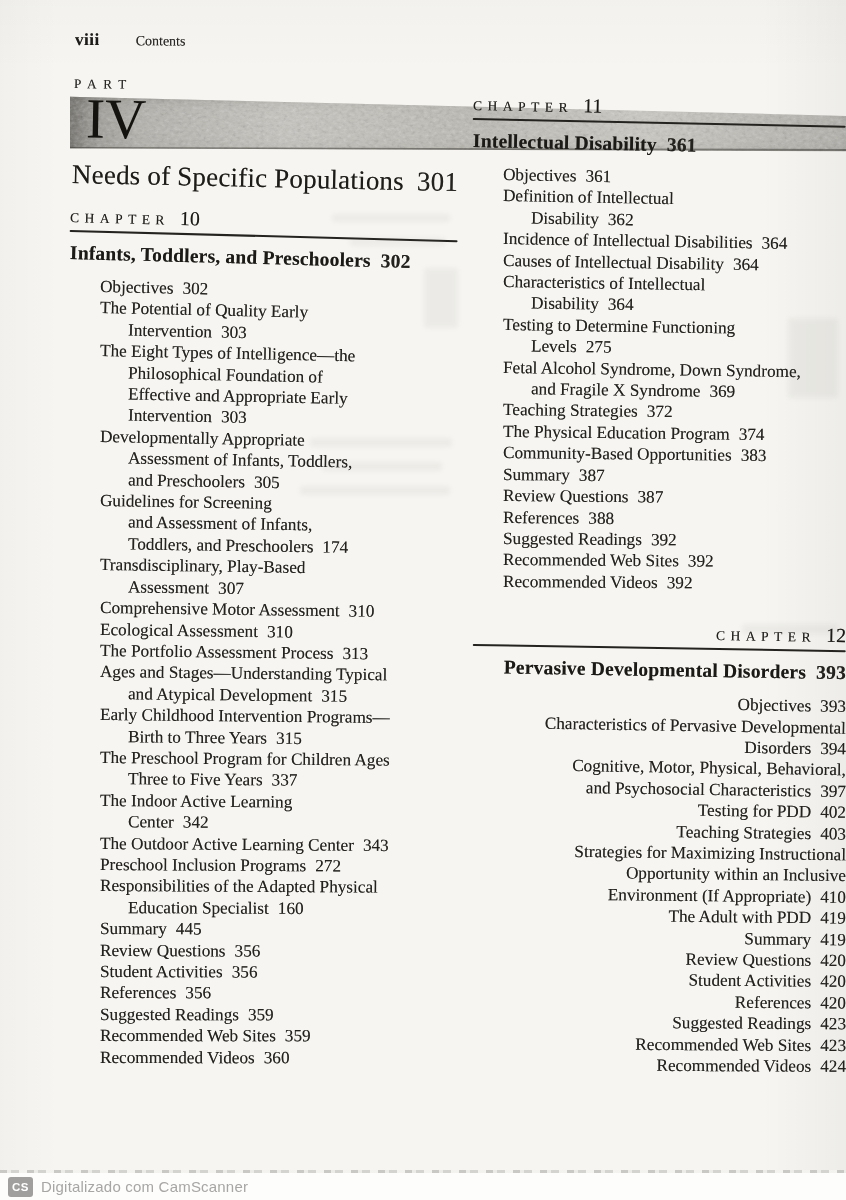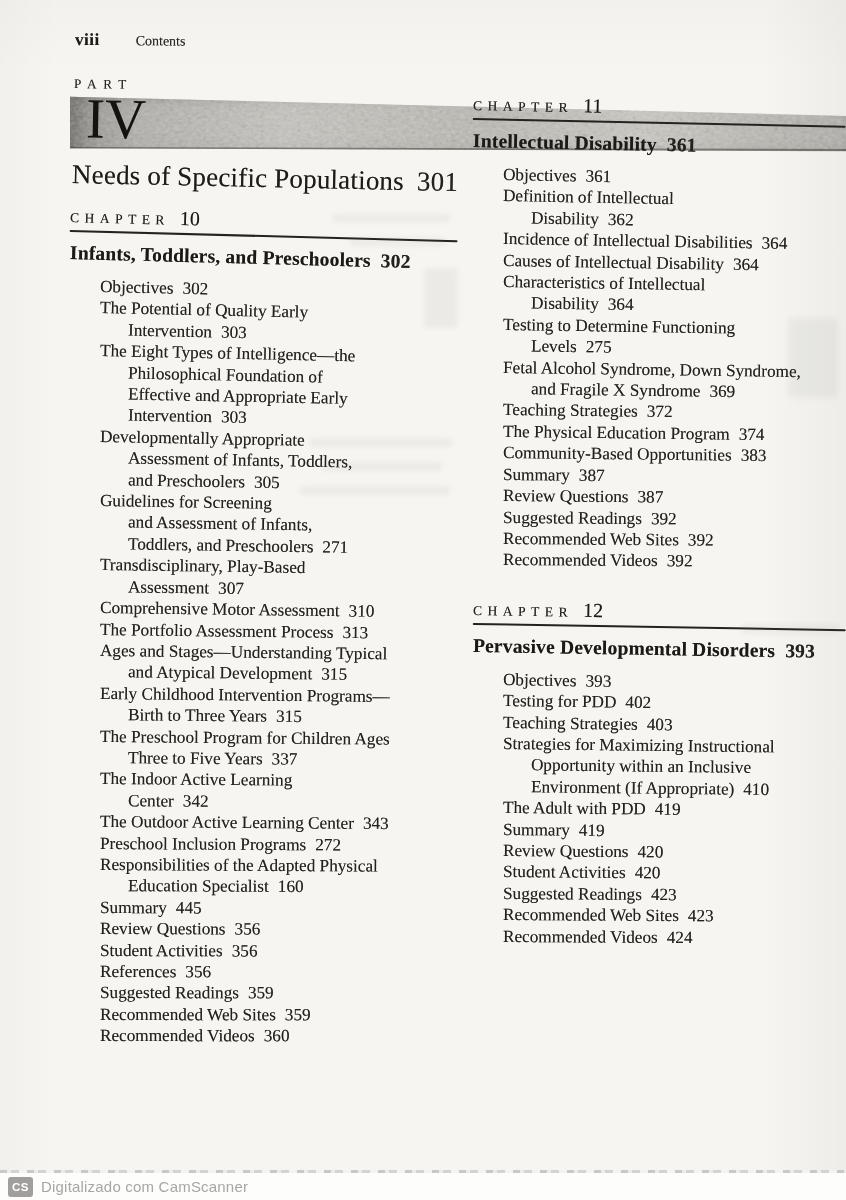--- a/index.html
+++ b/index.html
@@ -30,21 +30,21 @@
   .band-noise{position:absolute;inset:0;width:100%;height:100%;}
   .band-edge{position:absolute;left:0;right:0;bottom:5%;height:2px;background:rgba(56,54,48,.5);transform:rotate(.15deg);}
   .part-number{position:absolute;top:90px;left:86px;font-size:57px;line-height:1;color:#14130f;transform:rotate(1deg);z-index:2;}
   .part-title{position:absolute;top:159px;left:72px;margin:0;font-size:27px;font-weight:400;white-space:nowrap;color:#1d1c19;transform:rotate(1.2deg);transform-origin:0 50%;letter-spacing:.2px;}
   .part-title .pagenum{margin-left:13px;}
   
   .col{position:absolute;}
   .col-left{top:204px;left:70px;width:388px;}
   .col-right{top:92px;left:473px;width:373px;}
   
-  .chapter + .chapter{margin-top:26px;}
+  .chapter + .chapter{margin-top:26px;text-align:right;}
   .ch-head{transform-origin:0 50%;}
   .ch-head-line{white-space:nowrap;}
   .ch-label{font-size:13.5px;letter-spacing:5.5px;color:#201f1c;}
   .ch-num{font-size:20px;margin-left:10px;color:#1b1a17;}
   .ch-rule{height:2px;background:#24231f;margin-top:3px;border-radius:1px;}
   .ch-title{margin:10px 0 0 0;font-size:19.5px;font-weight:700;white-space:nowrap;color:#1b1a17;transform-origin:0 50%;letter-spacing:.2px;}
   .ch-title .pagenum{margin-left:10px;font-weight:700;}
   .entries{margin-top:12px;}
   .toc-line{font-size:17.2px;line-height:21.4px;white-space:nowrap;transform-origin:0 60%;}
   .toc-entry{padding-left:30px;}
@@ -114,28 +114,31 @@
               <div class="toc-line wrap" style="transform: rotate(1.09deg);">Intervention<span class="pagenum">303</span></div>
             </div>
             <div class="toc-entry">
               <div class="toc-line" style="transform: rotate(1.05deg);">Developmentally Appropriate</div>
               <div class="toc-line wrap" style="transform: rotate(1.02deg);">Assessment of Infants, Toddlers,</div>
               <div class="toc-line wrap" style="transform: rotate(0.98deg);">and Preschoolers<span class="pagenum">305</span></div>
             </div>
             <div class="toc-entry">
               <div class="toc-line" style="transform: rotate(0.95deg);">Guidelines for Screening</div>
               <div class="toc-line wrap" style="transform: rotate(0.92deg);">and Assessment of Infants,</div>
-              <div class="toc-line wrap" style="transform: rotate(0.88deg);">Toddlers, and Preschoolers<span class="pagenum">271</span></div>
+              <div class="toc-line wrap" style="transform: rotate(0.88deg);">Toddlers, and Preschoolers<span class="pagenum">174</span></div>
             </div>
             <div class="toc-entry">
               <div class="toc-line" style="transform: rotate(0.84deg);">Transdisciplinary, Play-Based</div>
               <div class="toc-line wrap" style="transform: rotate(0.81deg);">Assessment<span class="pagenum">307</span></div>
             </div>
             <div class="toc-entry">
               <div class="toc-line" style="transform: rotate(0.78deg);">Comprehensive Motor Assessment<span class="pagenum">310</span></div>
+            </div>
+            <div class="toc-entry">
+              <div class="toc-line" style="transform: rotate(0.74deg);">Ecological Assessment<span class="pagenum">310</span></div>
             </div>
             <div class="toc-entry">
               <div class="toc-line" style="transform: rotate(0.7deg);">The Portfolio Assessment Process<span class="pagenum">313</span></div>
             </div>
             <div class="toc-entry">
               <div class="toc-line" style="transform: rotate(0.67deg);">Ages and Stages—Understanding Typical</div>
               <div class="toc-line wrap" style="transform: rotate(0.64deg);">and Atypical Development<span class="pagenum">315</span></div>
             </div>
             <div class="toc-entry">
               <div class="toc-line" style="transform: rotate(0.6deg);">Early Childhood Intervention Programs—</div>
@@ -228,20 +231,23 @@
             <div class="toc-entry">
               <div class="toc-line" style="transform: rotate(0.65deg);">Community-Based Opportunities<span class="pagenum">383</span></div>
             </div>
             <div class="toc-entry">
               <div class="toc-line" style="transform: rotate(0.61deg);">Summary<span class="pagenum">387</span></div>
             </div>
             <div class="toc-entry">
               <div class="toc-line" style="transform: rotate(0.58deg);">Review Questions<span class="pagenum">387</span></div>
             </div>
             <div class="toc-entry">
+              <div class="toc-line" style="transform: rotate(0.51deg);">References<span class="pagenum">388</span></div>
+            </div>
+            <div class="toc-entry">
               <div class="toc-line" style="transform: rotate(0.47deg);">Suggested Readings<span class="pagenum">392</span></div>
             </div>
             <div class="toc-entry">
               <div class="toc-line" style="transform: rotate(0.44deg);">Recommended Web Sites<span class="pagenum">392</span></div>
             </div>
             <div class="toc-entry">
               <div class="toc-line" style="transform: rotate(0.4deg);">Recommended Videos<span class="pagenum">392</span></div>
             </div>
           </div>
         </section>
@@ -249,20 +255,28 @@
           <div class="ch-head" style="transform: rotate(0.95deg);">
             <div class="ch-head-line"><span class="ch-label">CHAPTER</span><span class="ch-num">12</span></div>
             <div class="ch-rule"></div>
           </div>
           <h2 class="ch-title" style="transform: rotate(0.95deg);"><span>Pervasive Developmental Disorders</span><span class="pagenum">393</span></h2>
           <div class="entries">
             <div class="toc-entry">
               <div class="toc-line" style="transform: rotate(1deg);">Objectives<span class="pagenum">393</span></div>
             </div>
             <div class="toc-entry">
+              <div class="toc-line" style="transform: rotate(0.96deg);">Characteristics of Pervasive Developmental</div>
+              <div class="toc-line wrap" style="transform: rotate(0.92deg);">Disorders<span class="pagenum">394</span></div>
+            </div>
+            <div class="toc-entry">
+              <div class="toc-line" style="transform: rotate(0.88deg);">Cognitive, Motor, Physical, Behavioral,</div>
+              <div class="toc-line wrap" style="transform: rotate(0.84deg);">and Psychosocial Characteristics<span class="pagenum">397</span></div>
+            </div>
+            <div class="toc-entry">
               <div class="toc-line" style="transform: rotate(0.8deg);">Testing for PDD<span class="pagenum">402</span></div>
             </div>
             <div class="toc-entry">
               <div class="toc-line" style="transform: rotate(0.76deg);">Teaching Strategies<span class="pagenum">403</span></div>
             </div>
             <div class="toc-entry">
               <div class="toc-line" style="transform: rotate(0.72deg);">Strategies for Maximizing Instructional</div>
               <div class="toc-line wrap" style="transform: rotate(0.68deg);">Opportunity within an Inclusive</div>
               <div class="toc-line wrap" style="transform: rotate(0.64deg);">Environment (If Appropriate)<span class="pagenum">410</span></div>
             </div>
@@ -270,20 +284,23 @@
               <div class="toc-line" style="transform: rotate(0.6deg);">The Adult with PDD<span class="pagenum">419</span></div>
             </div>
             <div class="toc-entry">
               <div class="toc-line" style="transform: rotate(0.56deg);">Summary<span class="pagenum">419</span></div>
             </div>
             <div class="toc-entry">
               <div class="toc-line" style="transform: rotate(0.52deg);">Review Questions<span class="pagenum">420</span></div>
             </div>
             <div class="toc-entry">
               <div class="toc-line" style="transform: rotate(0.48deg);">Student Activities<span class="pagenum">420</span></div>
+            </div>
+            <div class="toc-entry">
+              <div class="toc-line" style="transform: rotate(0.44deg);">References<span class="pagenum">420</span></div>
             </div>
             <div class="toc-entry">
               <div class="toc-line" style="transform: rotate(0.4deg);">Suggested Readings<span class="pagenum">423</span></div>
             </div>
             <div class="toc-entry">
               <div class="toc-line" style="transform: rotate(0.36deg);">Recommended Web Sites<span class="pagenum">423</span></div>
             </div>
             <div class="toc-entry">
               <div class="toc-line" style="transform: rotate(0.32deg);">Recommended Videos<span class="pagenum">424</span></div>
             </div>

